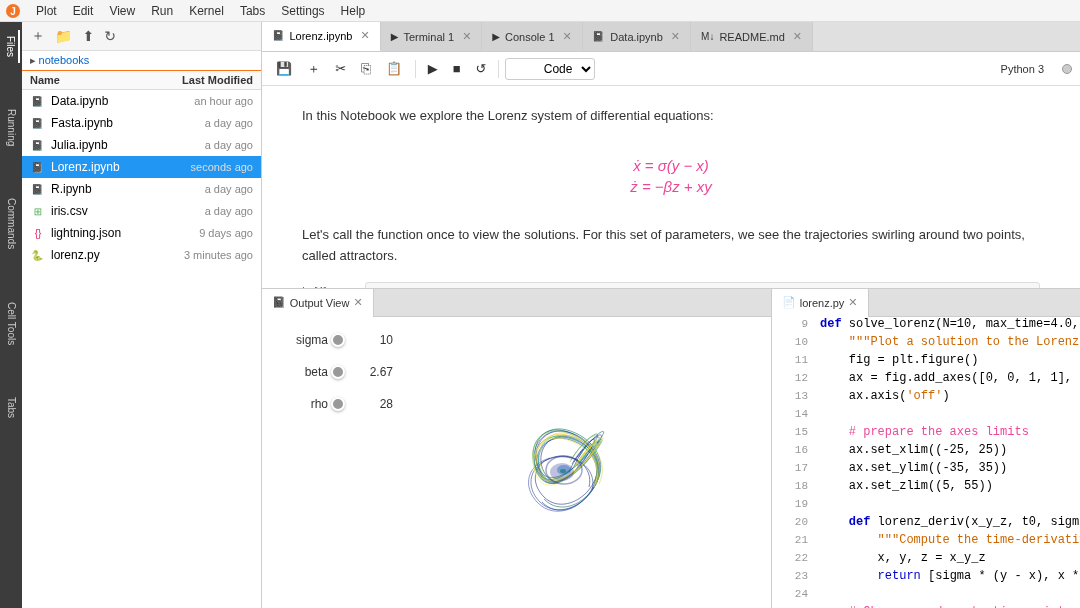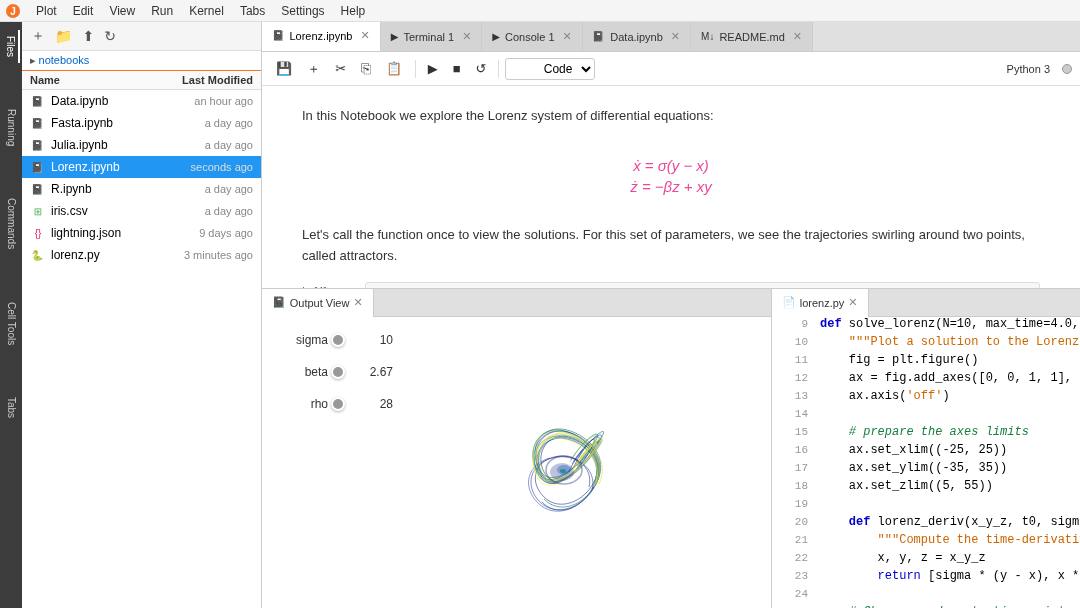--- a/index.html
+++ b/index.html
@@ -40,21 +40,21 @@
     .tab { display: flex; align-items: center; padding: 0 10px; height: 30px; border-right: 1px solid #ccc; cursor: pointer; font-size: 11px; color: #333; white-space: nowrap; background: #d4d4d4; gap: 5px; }
     .tab.active { background: #fff; border-bottom: 2px solid #fff; color: #000; z-index: 1; }
     .tab .tab-icon { font-size: 10px; }
     .tab .tab-close { font-size: 11px; color: #888; cursor: pointer; margin-left: 3px; }
 
     
     .notebook-toolbar { display: flex; align-items: center; padding: 4px 8px; background: #fff; border-bottom: 1px solid #ddd; height: 34px; flex-shrink: 0; gap: 3px; }
     .nb-btn { background: none; border: 1px solid transparent; cursor: pointer; padding: 2px 5px; border-radius: 3px; font-size: 13px; color: #333; }
     .nb-separator { width: 1px; background: #ddd; height: 18px; margin: 0 3px; }
     .cell-type-select { font-size: 12px; border: 1px solid #ccc; border-radius: 3px; padding: 2px 6px; background: #fff; cursor: pointer; text-align: right; }
-    .kernel-status { margin-left: auto; font-size: 11px; color: #333; display: flex; align-items: center; gap: 12px; }
+    .kernel-status { margin-left: auto; font-size: 11px; color: #333; display: flex; align-items: center; gap: 18px; }
     .kernel-circle { width: 10px; height: 10px; border-radius: 50%; background: #ccc; border: 1px solid #999; }
 
     
     .notebook-content { flex: 1; overflow-y: auto; padding: 20px 40px; background: #fff; }
     .notebook-text { font-size: 13px; color: #333; line-height: 1.6; margin-bottom: 16px; }
     .math-block { text-align: center; margin: 30px 0; font-size: 15px; color: #ec4899; font-style: italic; }
     .math-line { margin: 4px 0; }
     .code-cell { margin: 12px 0; display: flex; align-items: flex-start; gap: 8px; }
     .cell-prompt { font-size: 11px; color: #666; white-space: nowrap; margin-top: 3px; min-width: 55px; }
     .cell-code { background: #f7f7f7; border: 1px solid #ddd; border-radius: 3px; padding: 8px 12px; font-family: 'Courier New', monospace; font-size: 12px; flex: 1; }
@@ -80,21 +80,21 @@
 
     
     .editor-panel { flex: 1; background: #fff; display: flex; flex-direction: column; }
     .editor-content { flex: 1; overflow-y: auto; padding: 0; font-family: 'Courier New', monospace; font-size: 12px; }
     .editor-lines { display: flex; flex-direction: column; }
     .code-line { display: flex; align-items: baseline; min-height: 18px; padding: 0 4px; }
     .line-num { width: 32px; text-align: right; color: #999; font-size: 11px; margin-right: 12px; user-select: none; flex-shrink: 0; }
     .line-content { flex: 1; white-space: pre; font-size: 12px; }
     .py-def { color: #0000cc; font-weight: bold; }
     .py-str { color: #cc6600; }
-    .py-comment { color: #15803d; font-style: italic; }
+    .py-comment { color: #ec4899; }
     .py-kw { color: #0000cc; }
 
     
     .vert-sidebar { width: 22px; background: #3c3c3c; display: flex; flex-direction: column; align-items: center; padding: 8px 0; gap: 40px; flex-shrink: 0; }
   </style>
 </head>
 <body>
 
 <div class="menubar">
   <div class="menubar-logo">

